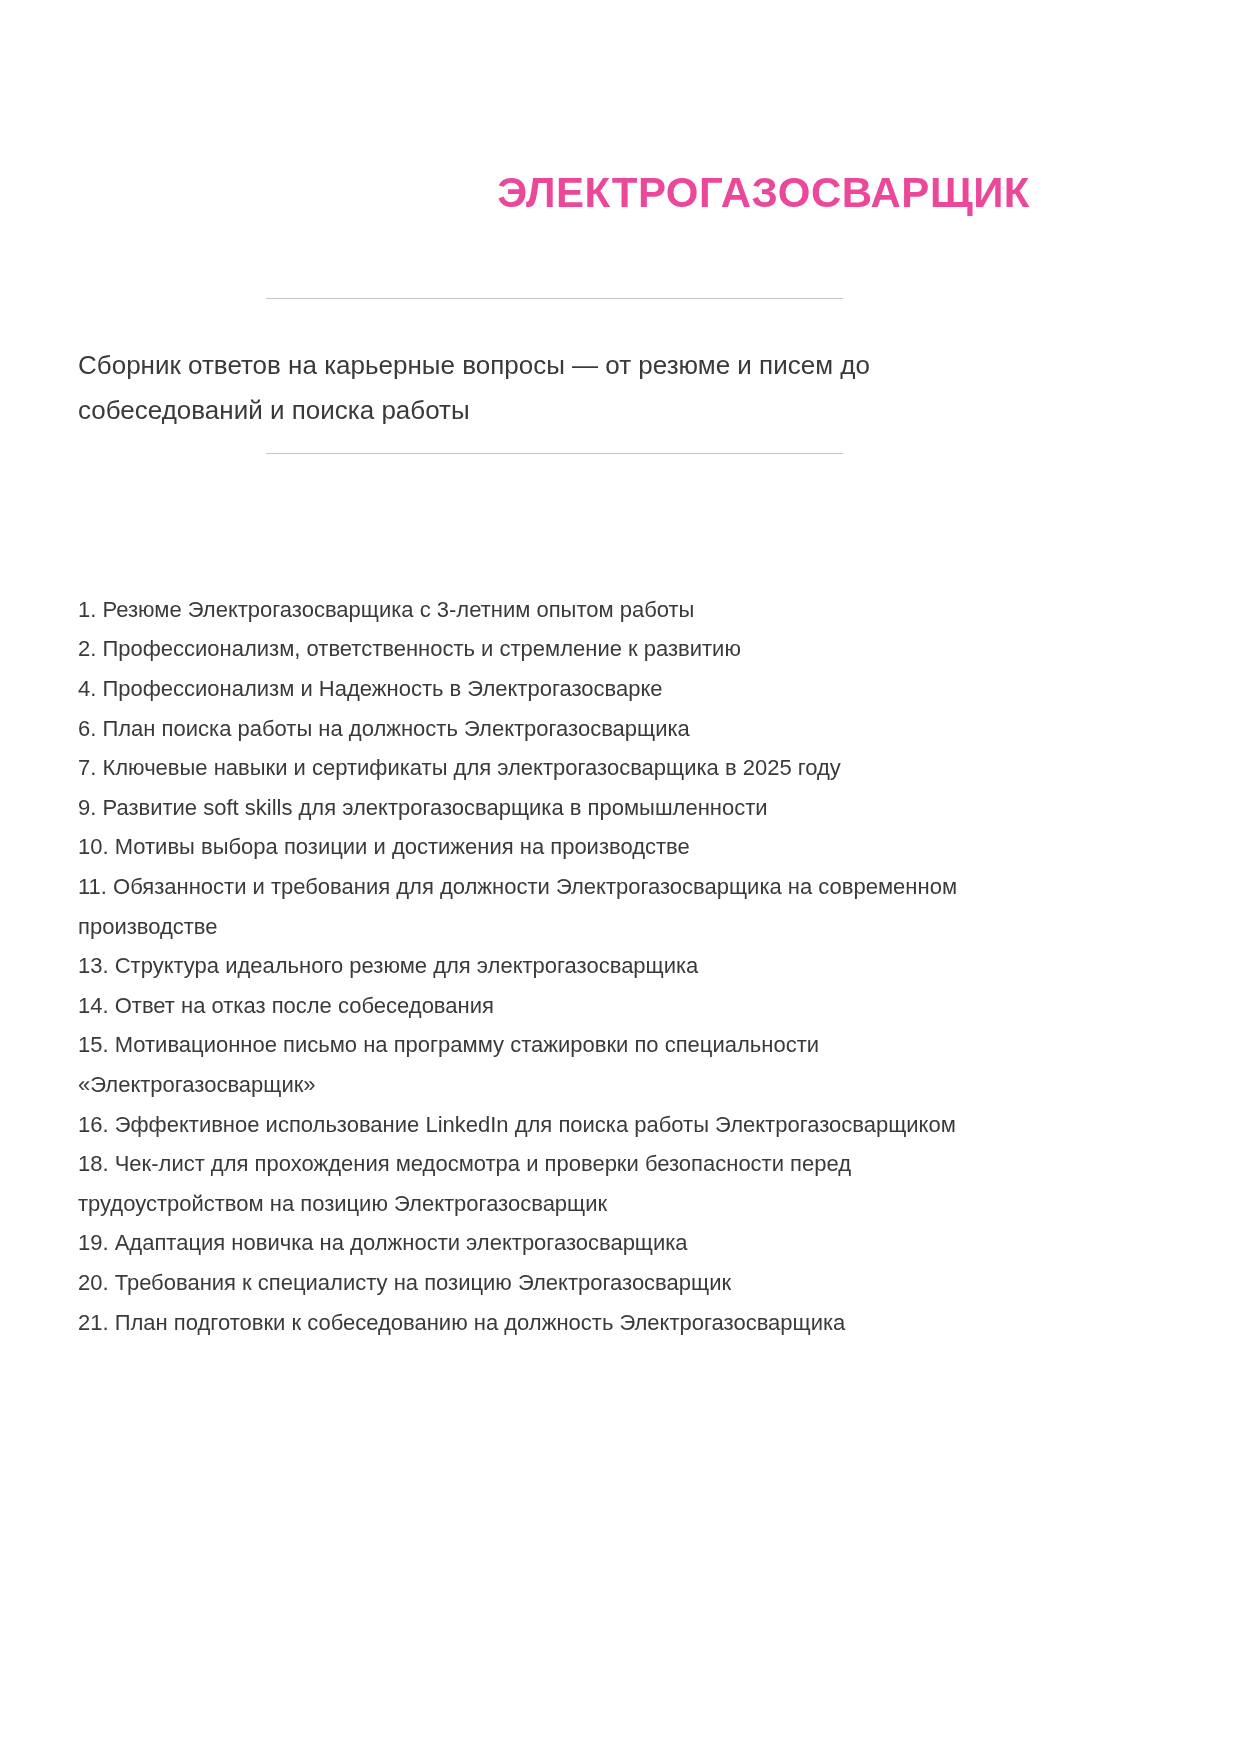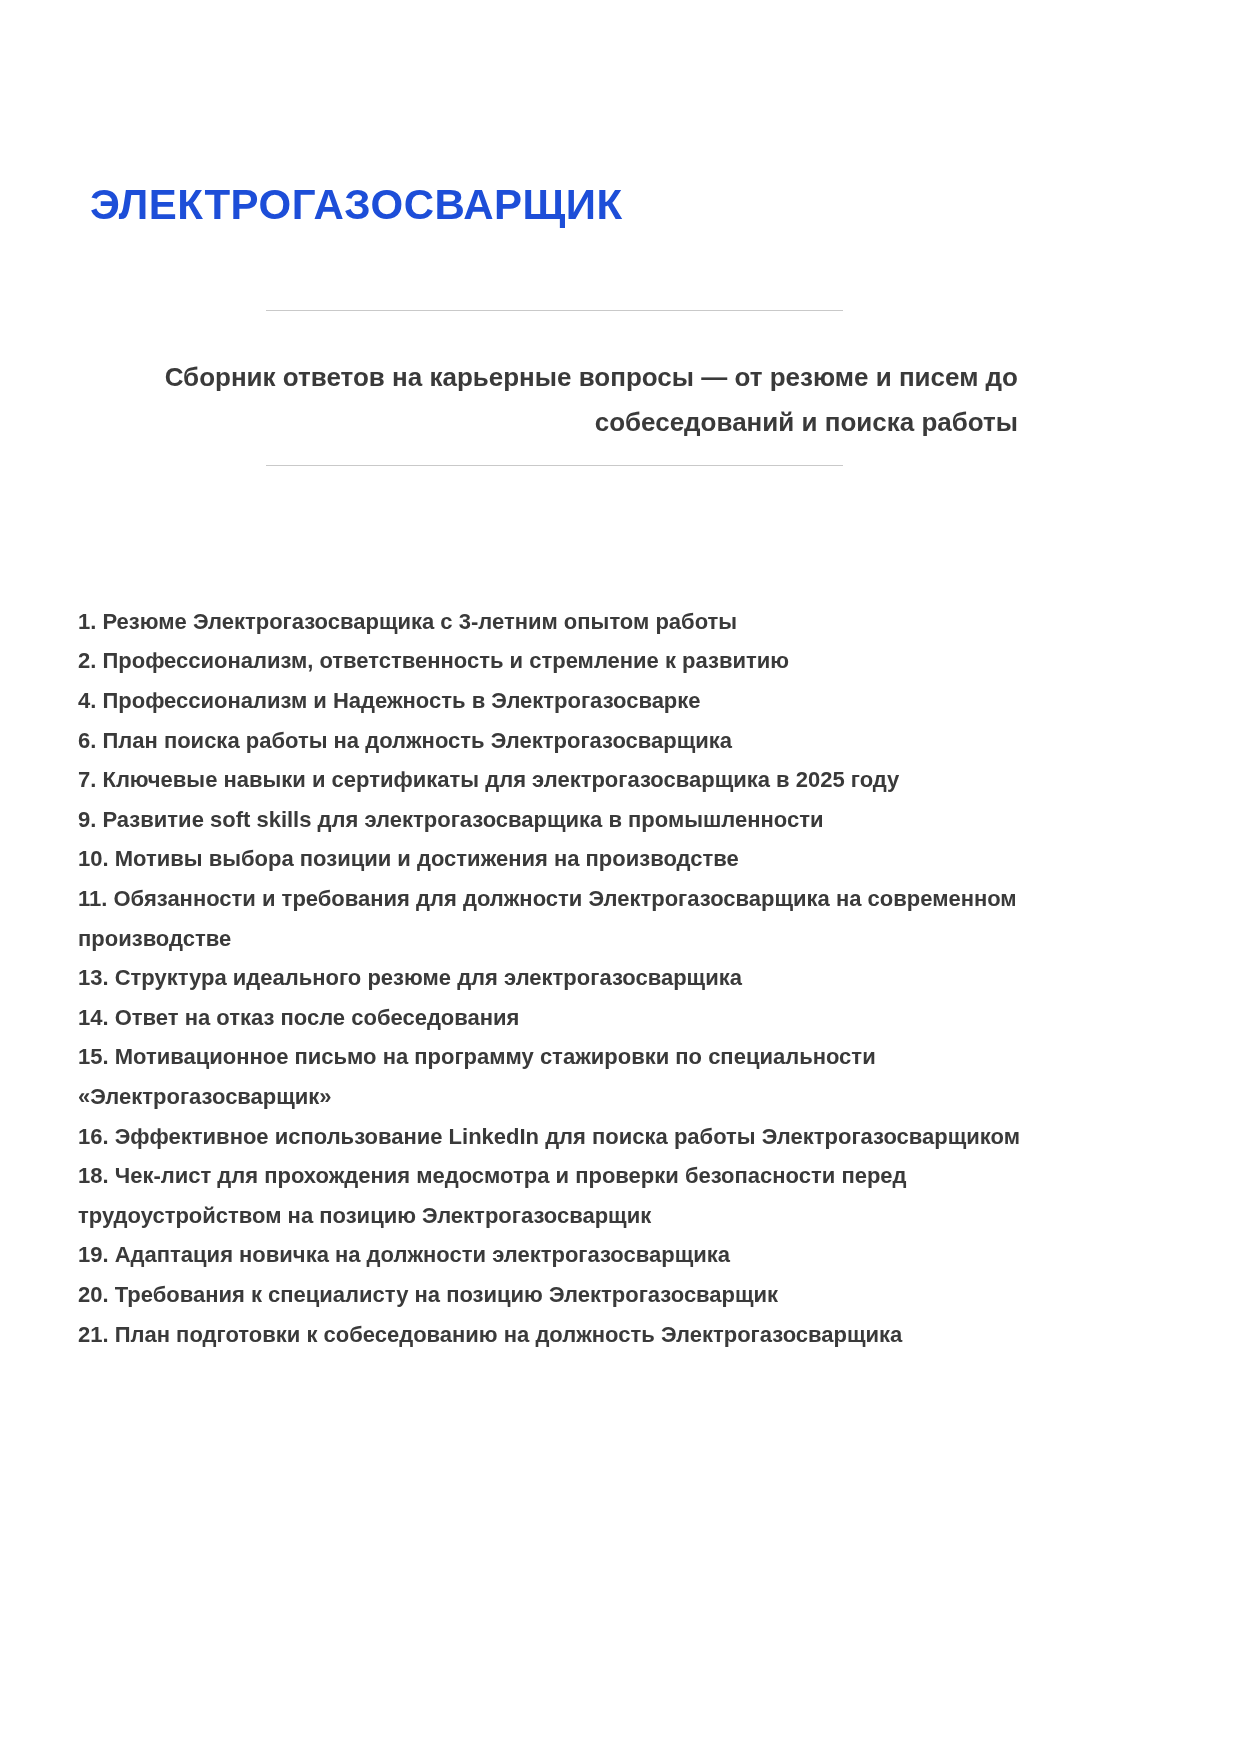--- a/index.html
+++ b/index.html
@@ -16,58 +16,58 @@
   }
   .page {
     padding-top: 168px;
     padding-left: 78px;
     box-sizing: border-box;
   }
   .content {
     width: 952px;
   }
   .doc-title {
-    margin: 12px;
-    text-align: left;
+    margin: 0;
+    text-align: right;
     font-size: 42px;
     line-height: 1.2;
     font-weight: 700;
-    color: #1d4ed8;
+    color: #ec4899;
     letter-spacing: 0.5px;
   }
   .divider {
     border: none;
     border-top: 1px solid #c9c9c9;
     height: 0;
     width: 577px;
     margin: 0 auto;
   }
   .divider-top {
     margin-top: 80px;
   }
   .divider-bottom {
     margin-top: 20px;
   }
   .doc-subtitle {
-    margin: 12px;
+    margin: 0;
     margin-top: 44px;
-    text-align: right;
+    text-align: left;
     font-size: 26px;
     line-height: 1.72;
-    font-weight: 700;
+    font-weight: 400;
     color: #3a3a3a;
   }
   .toc {
     margin-top: 136px;
   }
   .toc p {
     margin: 0;
     font-size: 22px;
     line-height: 1.8;
-    font-weight: 700;
+    font-weight: 400;
     color: #3a3a3a;
   }
 </style>
 </head>
 <body>
 
 <div class="page">
   <div class="content">
 
     <h1 class="doc-title">ЭЛЕКТРОГАЗОСВАРЩИК</h1>

